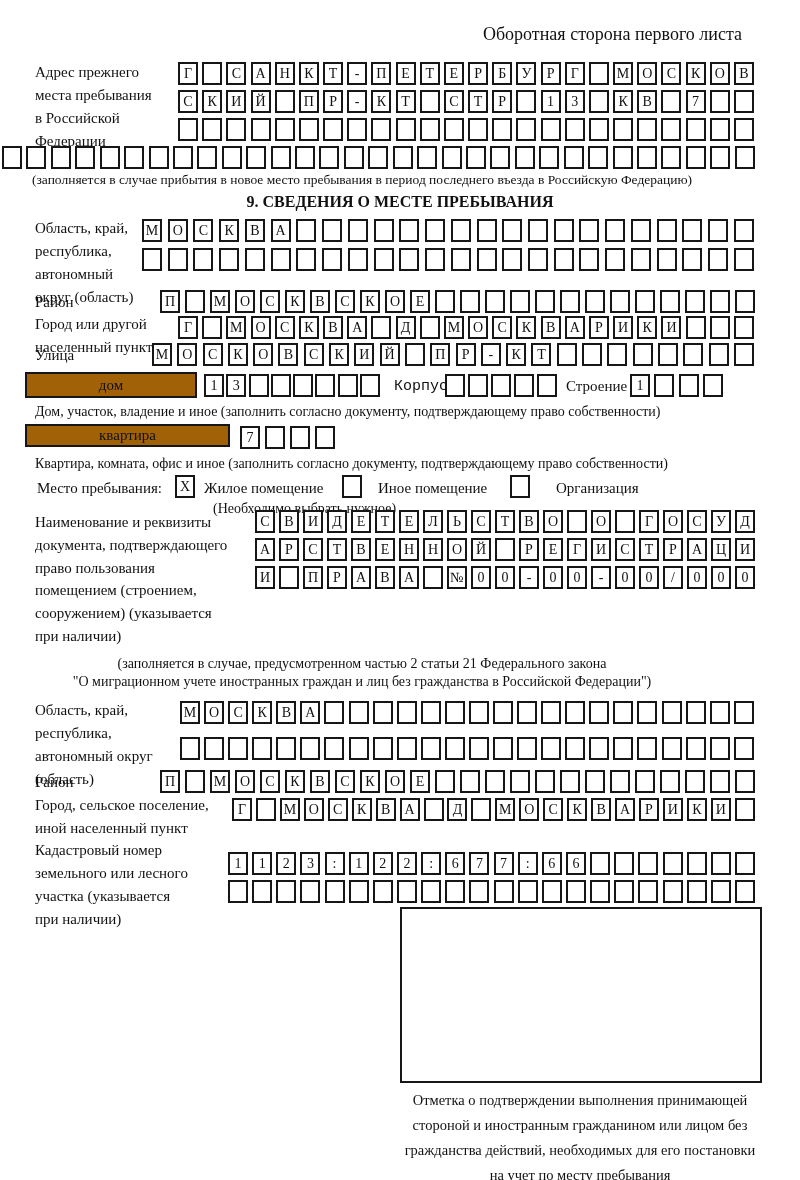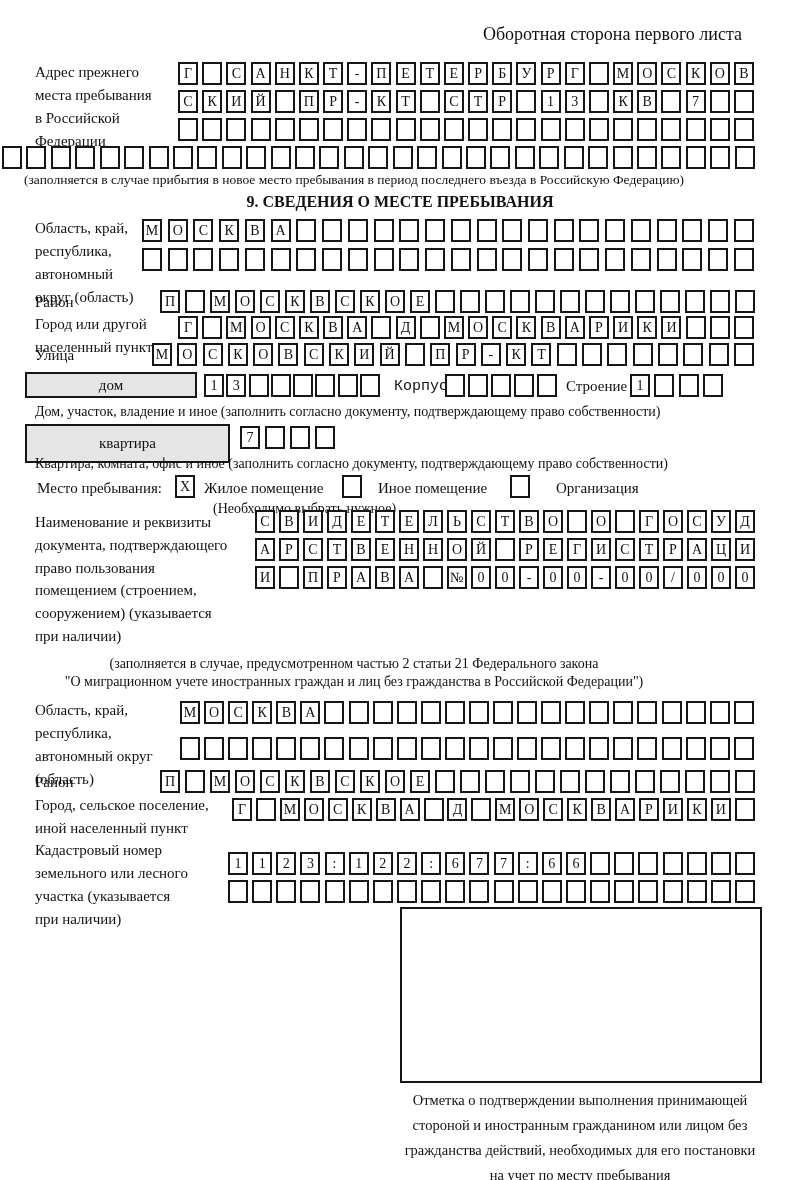--- a/index.html
+++ b/index.html
@@ -23,28 +23,28 @@
     box-sizing:border-box;
     display:flex;align-items:center;justify-content:center;
     font-size:14px;line-height:1;
     background:#fff;
     flex:0 0 auto;
   }
   .widebox{
     border:2px solid #161616;
     box-sizing:border-box;
     display:flex;align-items:center;justify-content:center;
-    font-size:15px;background:#e5e5e5;
+    font-size:15px;background:#a16207;
   }
   .stamp{
     border:2px solid #161616;
     box-sizing:border-box;background:#fff;
   }
   .stamp-note{font-size:14.5px;line-height:25px;text-align:center;}
-  .center-note{width:700px;left:4px;text-align:center;}
+  .center-note{width:700px;left:12px;text-align:center;}
 </style>
 </head>
 <body>
 
 <div class="page">
 
   <div class="abs hdr-note" style="top:24px;right:58px;">Оборотная сторона первого листа</div>
 
   <div class="abs lbl" style="left:35px;top:61px;">
       <div>Адрес прежнего</div>
@@ -334,21 +334,21 @@
     </div>
   <div class="abs lbl" style="left:566px;top:375px;">Строение</div>
   <div class="abs boxrow" style="left:630px;top:374px;width:93px;">
       <span class="cell">1</span>
       <span class="cell"></span>
       <span class="cell"></span>
       <span class="cell"></span>
     </div>
   <div class="abs note" style="left:35px;top:404px;font-size:14px;">Дом, участок, владение и иное (заполнить согласно документу, подтверждающему право собственности)</div>
 
-  <div class="abs widebox" style="left:25px;top:424px;width:205px;height:39px;">квартира</div>
+  <div class="abs widebox" style="left:25px;top:424px;width:205px;height:23px;">квартира</div>
   <div class="abs boxrow" style="left:240px;top:426px;width:95px;">
       <span class="cell">7</span>
       <span class="cell"></span>
       <span class="cell"></span>
       <span class="cell"></span>
     </div>
   <div class="abs note" style="left:35px;top:456px;font-size:14px;">Квартира, комната, офис и иное (заполнить согласно документу, подтверждающему право собственности)</div>
 
   <div class="abs lbl" style="left:37px;top:477px;">Место пребывания:</div>
   <div class="abs boxrow" style="left:175px;top:475px;width:20px;">

